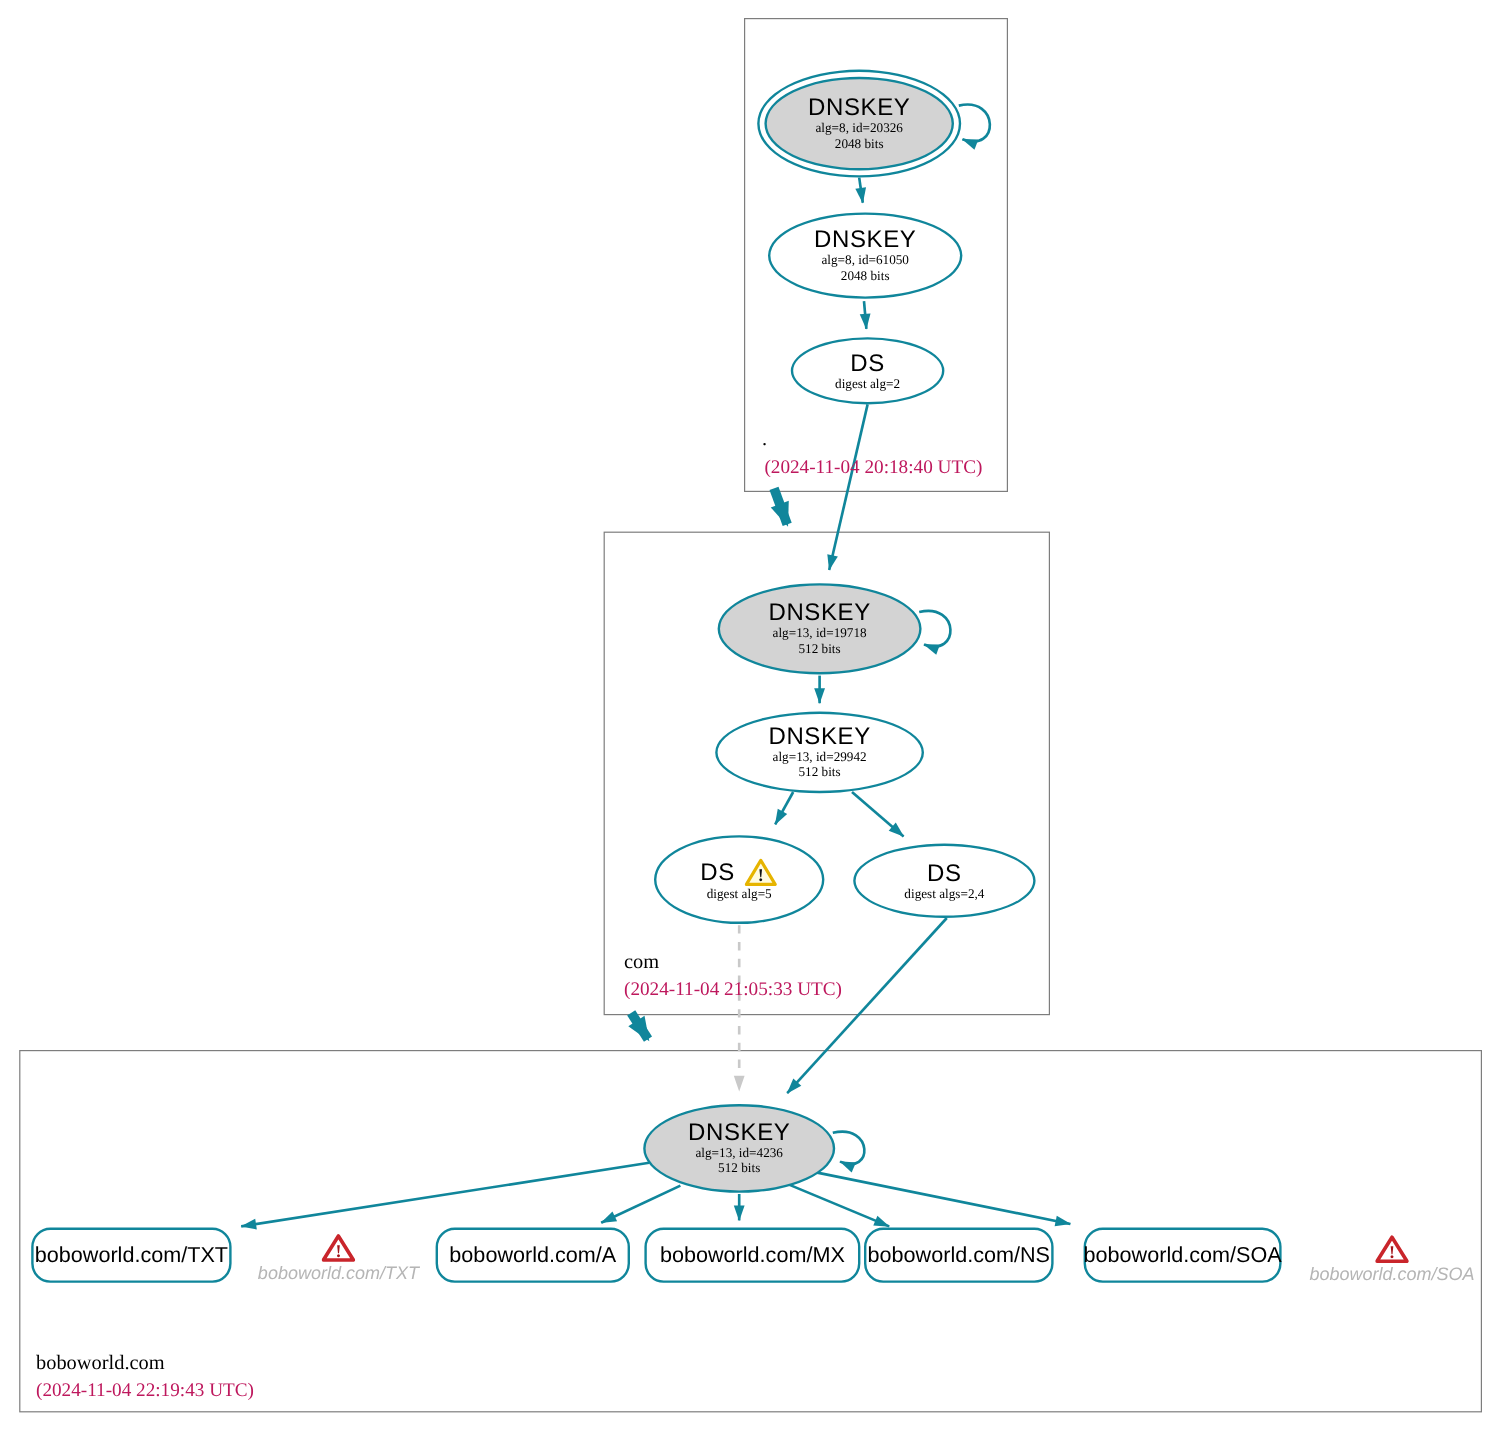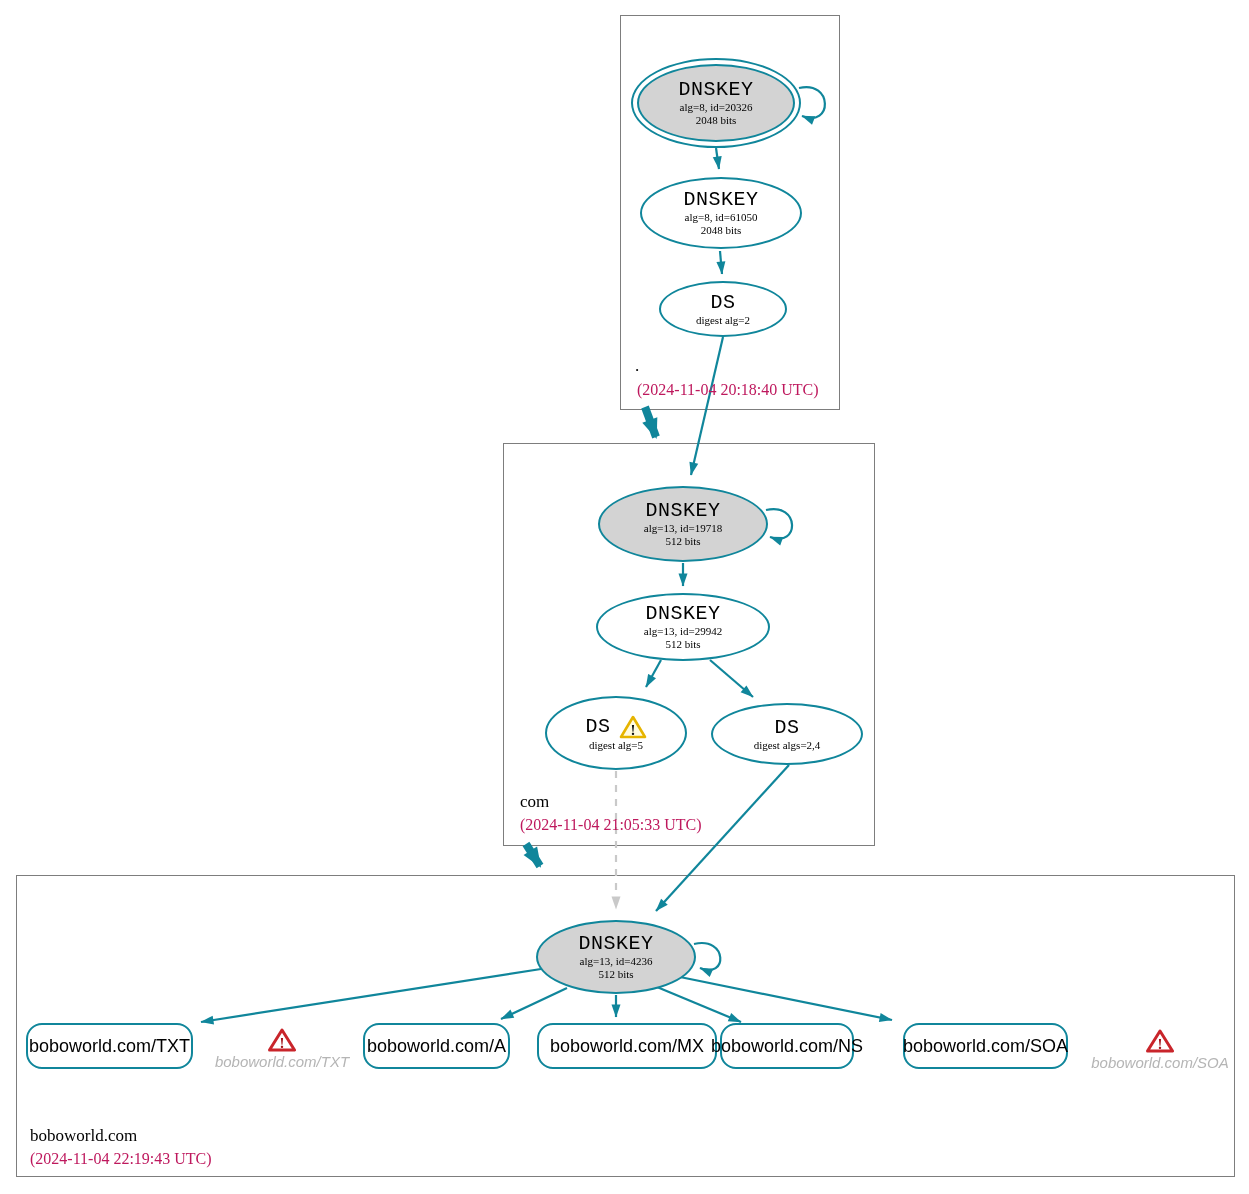--- a/index.html
+++ b/index.html
@@ -12,21 +12,21 @@
   .node{
     position:absolute;display:flex;flex-direction:column;align-items:center;justify-content:center;
     border:2.2px solid #10869b;border-radius:50%;background:#ffffff;text-align:center;box-sizing:border-box;
   }
   .node.filled{background:#d3d3d3;}
   .node.double{background:#ffffff;}
   .node.double .inner-ring{
     position:absolute;left:4px;top:4px;right:4px;bottom:4px;border:2.2px solid #10869b;border-radius:50%;
     background:#d3d3d3;display:flex;flex-direction:column;align-items:center;justify-content:center;text-align:center;box-sizing:border-box;
   }
-  .node-title{font-size:20px;line-height:1.1;color:#000;letter-spacing:0.5px;font-family:Liberation Mono, monospace;}
+  .node-title{font-size:20px;line-height:1.1;color:#000;letter-spacing:0.5px;}
   .title-row{display:flex;align-items:center;justify-content:center;gap:8px;}
   .node-sub{font-family:"Liberation Serif",serif;font-size:11px;line-height:1.18;color:#000;}
   .rrset{
     position:absolute;height:46px;box-sizing:border-box;border:2.2px solid #10869b;border-radius:16px;
     background:#ffffff;display:flex;align-items:center;justify-content:center;font-size:18px;color:#000;
   }
   .zone-name{position:absolute;font-family:"Liberation Serif",serif;font-size:17px;color:#000;}
   .zone-ts{position:absolute;font-family:"Liberation Serif",serif;font-size:16px;color:#be185d;}
   .error-item{position:absolute;display:flex;flex-direction:column;align-items:center;}
   .error-label{font-style:italic;color:#b5b5b5;font-size:15px;margin-top:1px;white-space:nowrap;}
@@ -141,29 +141,29 @@
   </div>
 
   <div class="error-item" style="left:222px;top:1028px;width:120px;">
     <svg width="28" height="24" viewBox="0 0 28 24">
       <path d="M14,2 L26.5,22 L1.5,22 Z" fill="#ffffff" stroke="#c9252b" stroke-width="3" stroke-linejoin="round"></path>
       <text x="14" y="19.5" text-anchor="middle" font-size="15" font-weight="bold" font-family="Liberation Serif, serif" fill="#a31218">!</text>
     </svg>
     <div class="error-label">boboworld.com/TXT</div>
   </div>
 
-  <div class="rrset" style="left:363px;top:1023px;width:147px;text-align:right;">
+  <div class="rrset" style="left:363px;top:1023px;width:162px;text-align:right;">
     <span>boboworld.com/A</span>
   </div>
 
   <div class="rrset" style="left:537px;top:1023px;width:180px;">
     <span>boboworld.com/MX</span>
   </div>
 
-  <div class="rrset" style="left:720px;top:1023px;width:134px;">
+  <div class="rrset" style="left:720px;top:1023px;width:158px;">
     <span>boboworld.com/NS</span>
   </div>
 
   <div class="rrset" style="left:903px;top:1023px;width:165px;">
     <span>boboworld.com/SOA</span>
   </div>
 
   <div class="error-item" style="left:1098px;top:1029px;width:124px;">
     <svg width="28" height="24" viewBox="0 0 28 24">
       <path d="M14,2 L26.5,22 L1.5,22 Z" fill="#ffffff" stroke="#c9252b" stroke-width="3" stroke-linejoin="round"></path>

